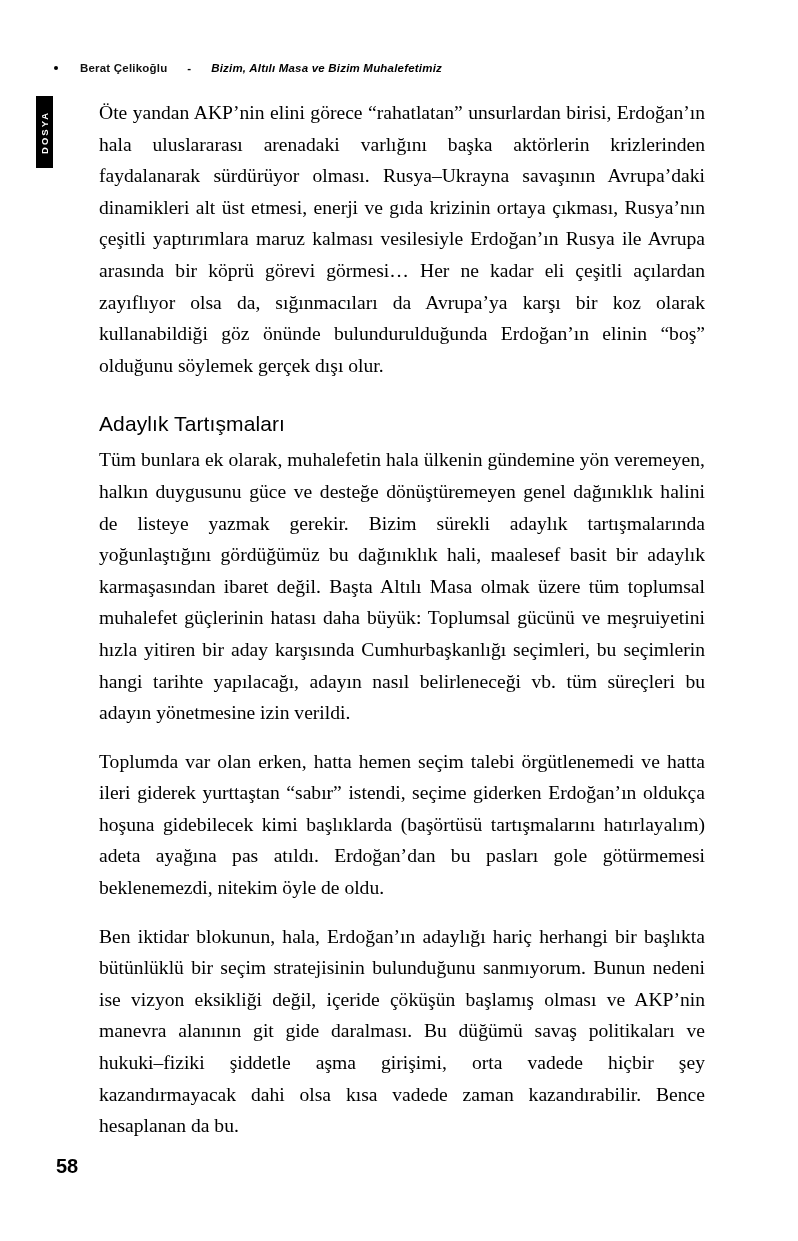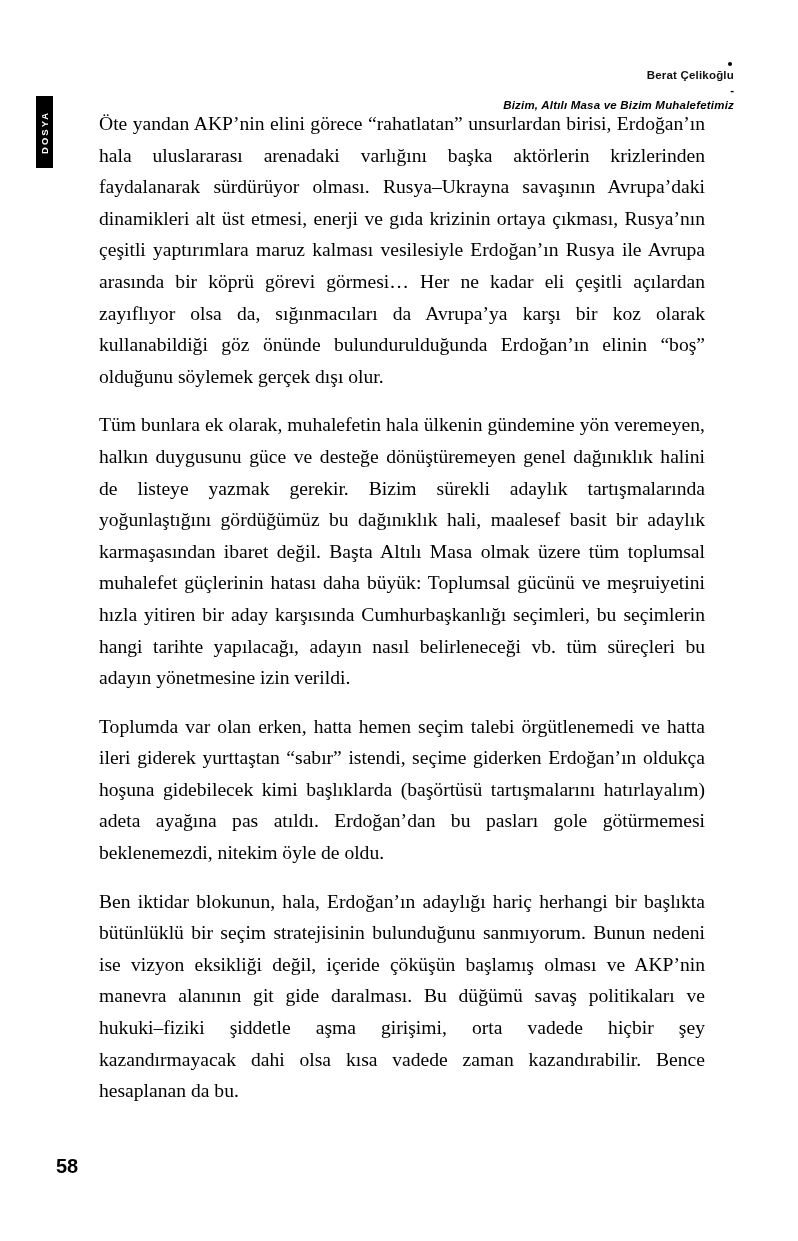--- a/index.html
+++ b/index.html
@@ -23,24 +23,23 @@
     height: 1241px;
   }
 
   
   .header {
     position: absolute;
     top: 62px;
     left: 54px;
     width: 680px;
     display: flex;
-    align-items: flex-end;
-    gap: 3px;
+    align-items: center;
+    gap: 20px;
     font-family: "Liberation Sans", sans-serif;
-    flex-direction: column;
   }
   .header-bullet {
     width: 4px;
     height: 4px;
     border-radius: 50%;
     background: #000;
     display: inline-block;
     margin-right: 2px;
   }
   .header-author {
@@ -81,21 +80,21 @@
     writing-mode: vertical-rl;
     transform: rotate(180deg);
     display: block;
     line-height: 17px;
   }
 
   
   .column {
     position: absolute;
     left: 99px;
-    top: 108px;
+    top: 97px;
     width: 606px;
   }
   p.body {
     margin: 0 0 0 0;
     font-size: 19.6px;
     line-height: 31.6px;
     text-align: justify;
     text-justify: inter-word;
     hyphens: manual;
   }
@@ -134,20 +133,21 @@
     <span class="header-dash">-</span>
     <span class="header-title">Bizim, Altılı Masa ve Bizim Muhalefetimiz</span>
   </div>
 
   <div class="section-tab">
     <span>DOSYA</span>
   </div>
 
   <div class="column">
     <p class="body">Öte yandan AKP’nin elini görece “rahatlatan” unsurlardan birisi, Erdoğan’ın hala uluslararası arenadaki varlığını başka aktörlerin krizlerinden faydalanarak sürdürüyor olması. Rusya–Ukrayna savaşının Avrupa’daki dinamikleri alt üst etmesi, enerji ve gıda krizinin ortaya çıkması, Rusya’nın çeşitli yaptırımlara maruz kalması vesilesiyle Erdoğan’ın Rusya ile Avrupa arasında bir köprü görevi görmesi… Her ne kadar eli çeşitli açılardan zayıflıyor olsa da, sığınmacıları da Avrupa’ya karşı bir koz olarak kullanabildiği göz önünde bulundurulduğunda Erdoğan’ın elinin “boş” olduğunu söylemek gerçek dışı olur.</p>
+    <h2 class="subhead">Adaylık Tartışmaları</h2>
     <p class="body">Tüm bunlara ek olarak, muhalefetin hala ülkenin gündemine yön veremeyen, halkın duygusunu güce ve desteğe dönüştüremeyen genel dağınıklık halini de listeye yazmak gerekir. Bizim sürekli adaylık tartışmalarında yoğunlaştığını gördüğümüz bu dağınıklık hali, maalesef basit bir adaylık karmaşasından ibaret değil. Başta Altılı Masa olmak üzere tüm toplumsal muhalefet güçlerinin hatası daha büyük: Toplumsal gücünü ve meşruiyetini hızla yitiren bir aday karşısında Cumhurbaşkanlığı seçimleri, bu seçimlerin hangi tarihte yapılacağı, adayın nasıl belirleneceği vb. tüm süreçleri bu adayın yönetmesine izin verildi.</p>
     <p class="body">Toplumda var olan erken, hatta hemen seçim talebi örgütlenemedi ve hatta ileri giderek yurttaştan “sabır” istendi, seçime giderken Erdoğan’ın oldukça hoşuna gidebilecek kimi başlıklarda (başörtüsü tartışmalarını hatırlayalım) adeta ayağına pas atıldı. Erdoğan’dan bu pasları gole götürmemesi beklenemezdi, nitekim öyle de oldu.</p>
     <p class="body">Ben iktidar blokunun, hala, Erdoğan’ın adaylığı hariç herhangi bir başlıkta bütünlüklü bir seçim stratejisinin bulunduğunu sanmıyorum. Bunun nedeni ise vizyon eksikliği değil, içeride çöküşün başlamış olması ve AKP’nin manevra alanının git gide daralması. Bu düğümü savaş politikaları ve hukuki–fiziki şiddetle aşma girişimi, orta vadede hiçbir şey kazandırmayacak dahi olsa kısa vadede zaman kazandırabilir. Bence hesaplanan da bu.</p>
   </div>
 
   <div class="folio">58</div>
 
 </div>
 
 </body></html>

